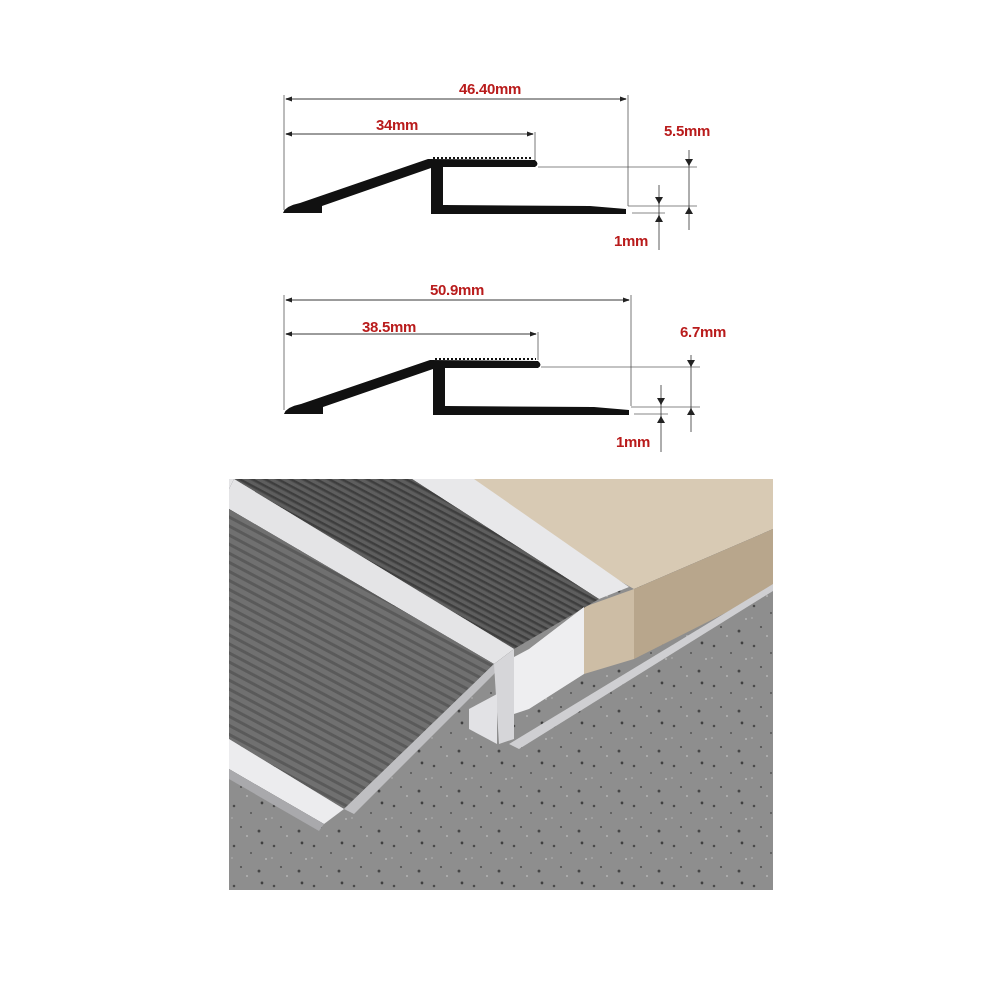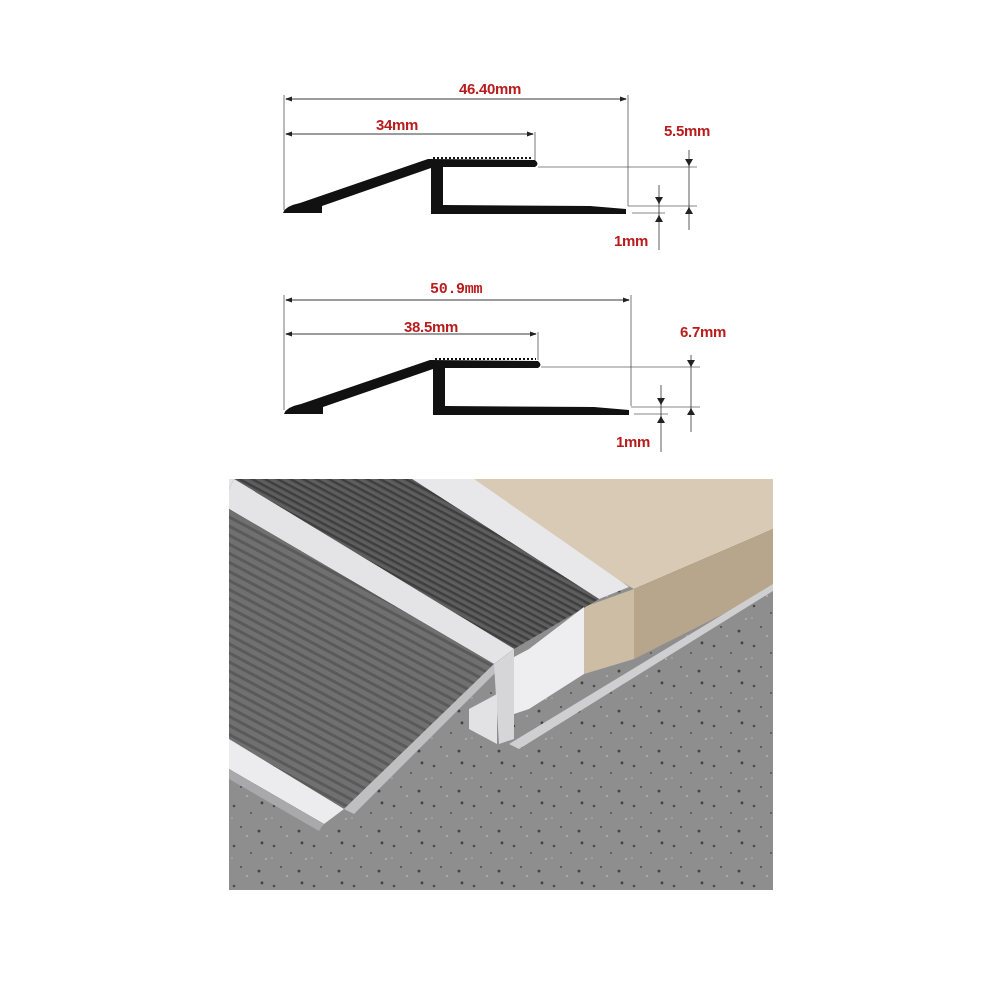--- a/index.html
+++ b/index.html
@@ -65,22 +65,22 @@
     <line x1="634" y1="414" x2="668" y2="414" stroke="#555" stroke-width="0.7"></line>
     <line x1="691" y1="355" x2="691" y2="432" stroke="#333" stroke-width="0.8"></line>
     <path d="M687,360 L695,360 L691,367 Z" fill="#222"></path>
     <path d="M687,415 L695,415 L691,408 Z" fill="#222"></path>
     <line x1="661" y1="385" x2="661" y2="452" stroke="#333" stroke-width="0.8"></line>
     <path d="M657,398 L665,398 L661,405 Z" fill="#222"></path>
     <path d="M657,423 L665,423 L661,416 Z" fill="#222"></path>
     <path d="M284,414 Q286,407 301,404 L430,360 L538,361 Q543,365 538,368 L445,368 L445,406 L594,407 L629,410 L629,415 L433,415 L433,369 L323,407 L323,414 Z" fill="#111"></path>
     <path d="M435,359 L536,359" stroke="#111" stroke-width="2" stroke-dasharray="2,2"></path>
   </svg>
-  <div class="label" style="left:430px;top:281px;font-family:Liberation Mono, monospace;">50.9mm</div>
-  <div class="label" style="left:404px;top:318px;">38.5mm</div>
+  <div class="label" style="left:430px;top:281px;">50.9mm</div>
+  <div class="label" style="left:362px;top:318px;">38.5mm</div>
   <div class="label" style="left:680px;top:323px;">6.7mm</div>
   <div class="label" style="left:616px;top:433px;">1mm</div>
 </div>
 
 <div class="illus">
   <svg width="544" height="411" viewBox="0 0 544 411">
     <defs>
       <pattern id="speck" width="40" height="40" patternUnits="userSpaceOnUse">
         <rect width="40" height="40" fill="#8e8e8e"></rect>
         <circle cx="5" cy="7" r="1.3" fill="#4a4a4a"></circle>

